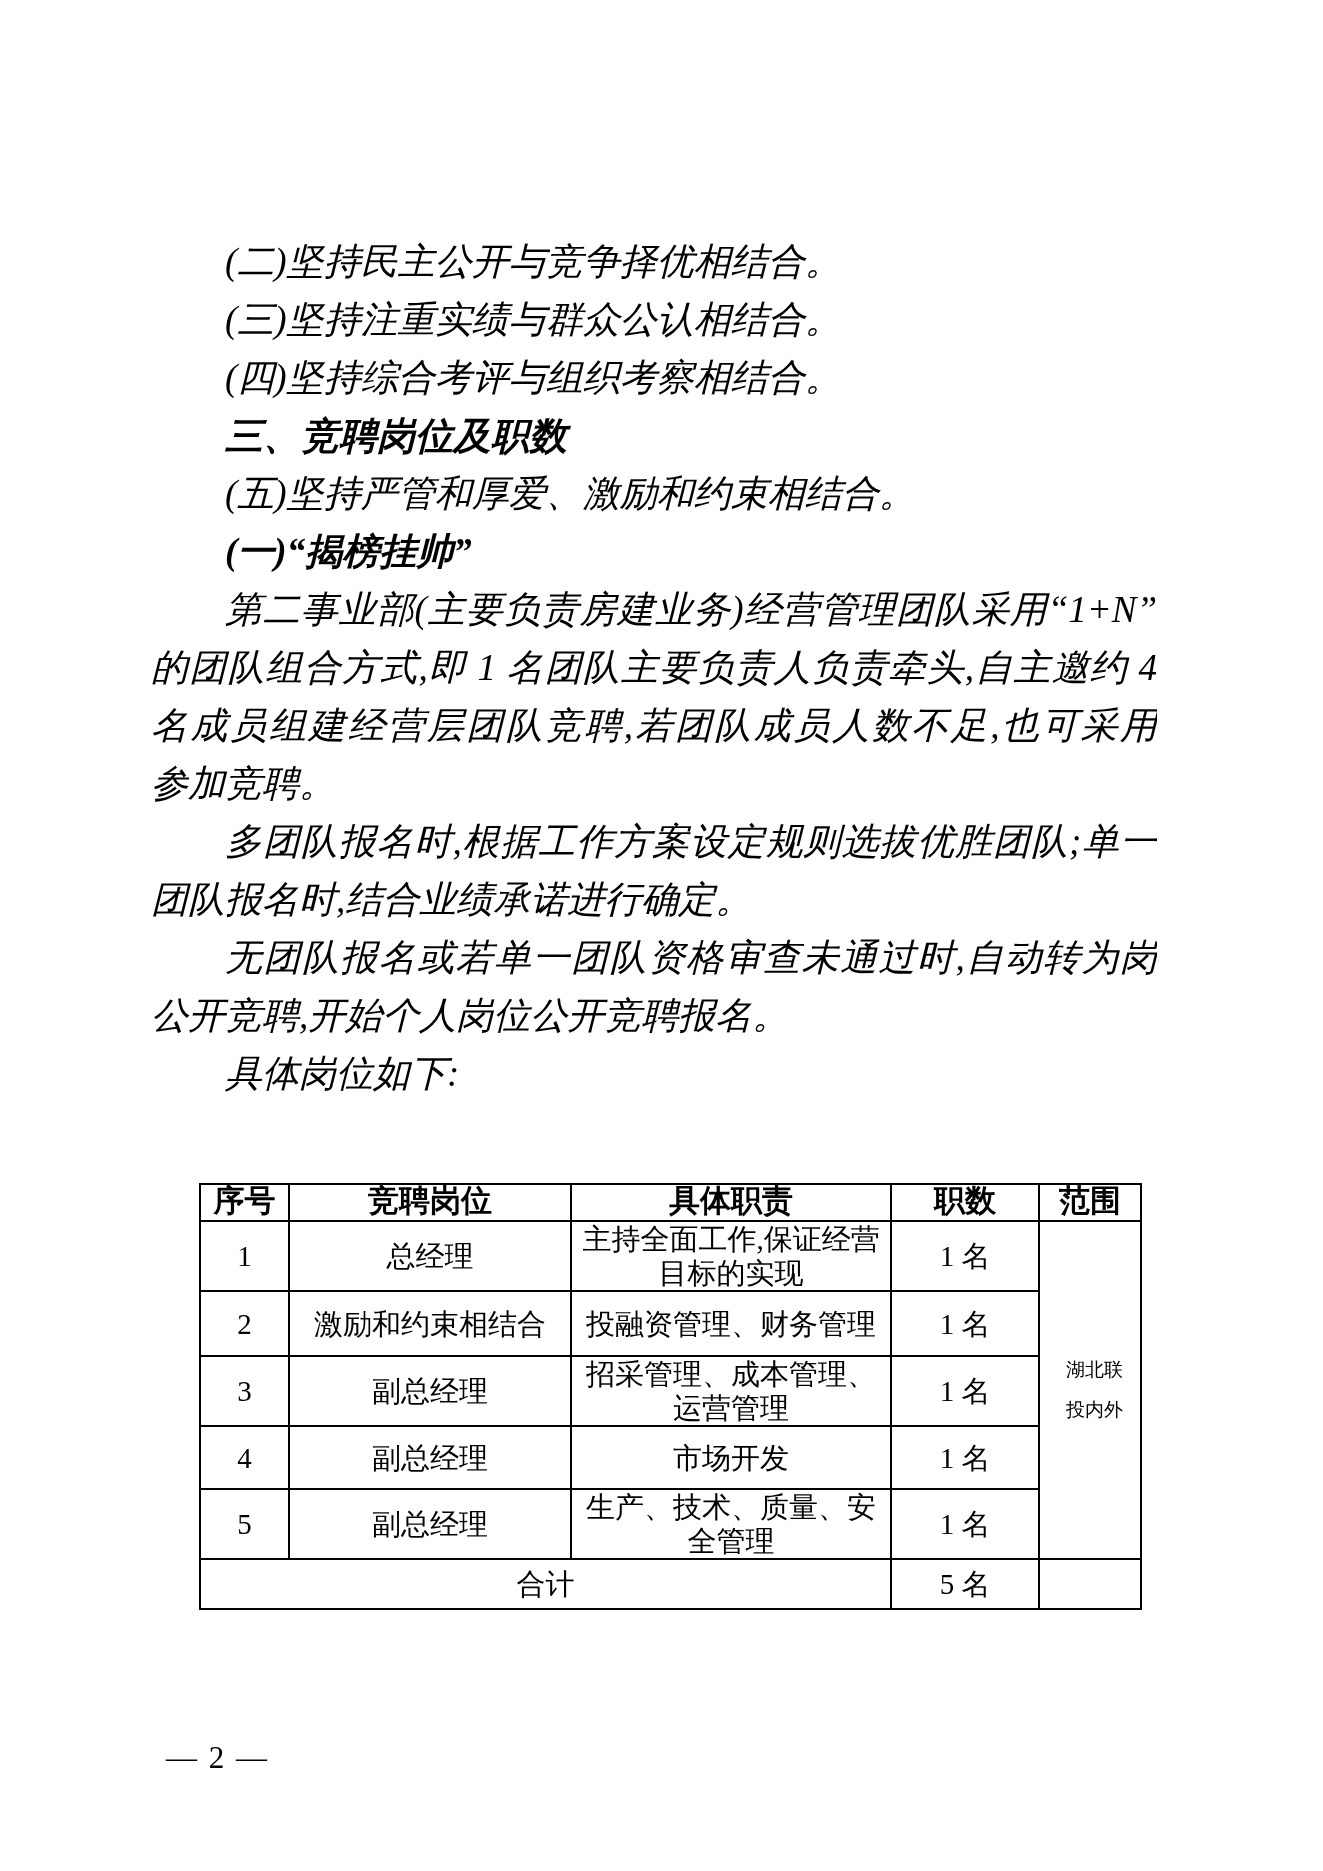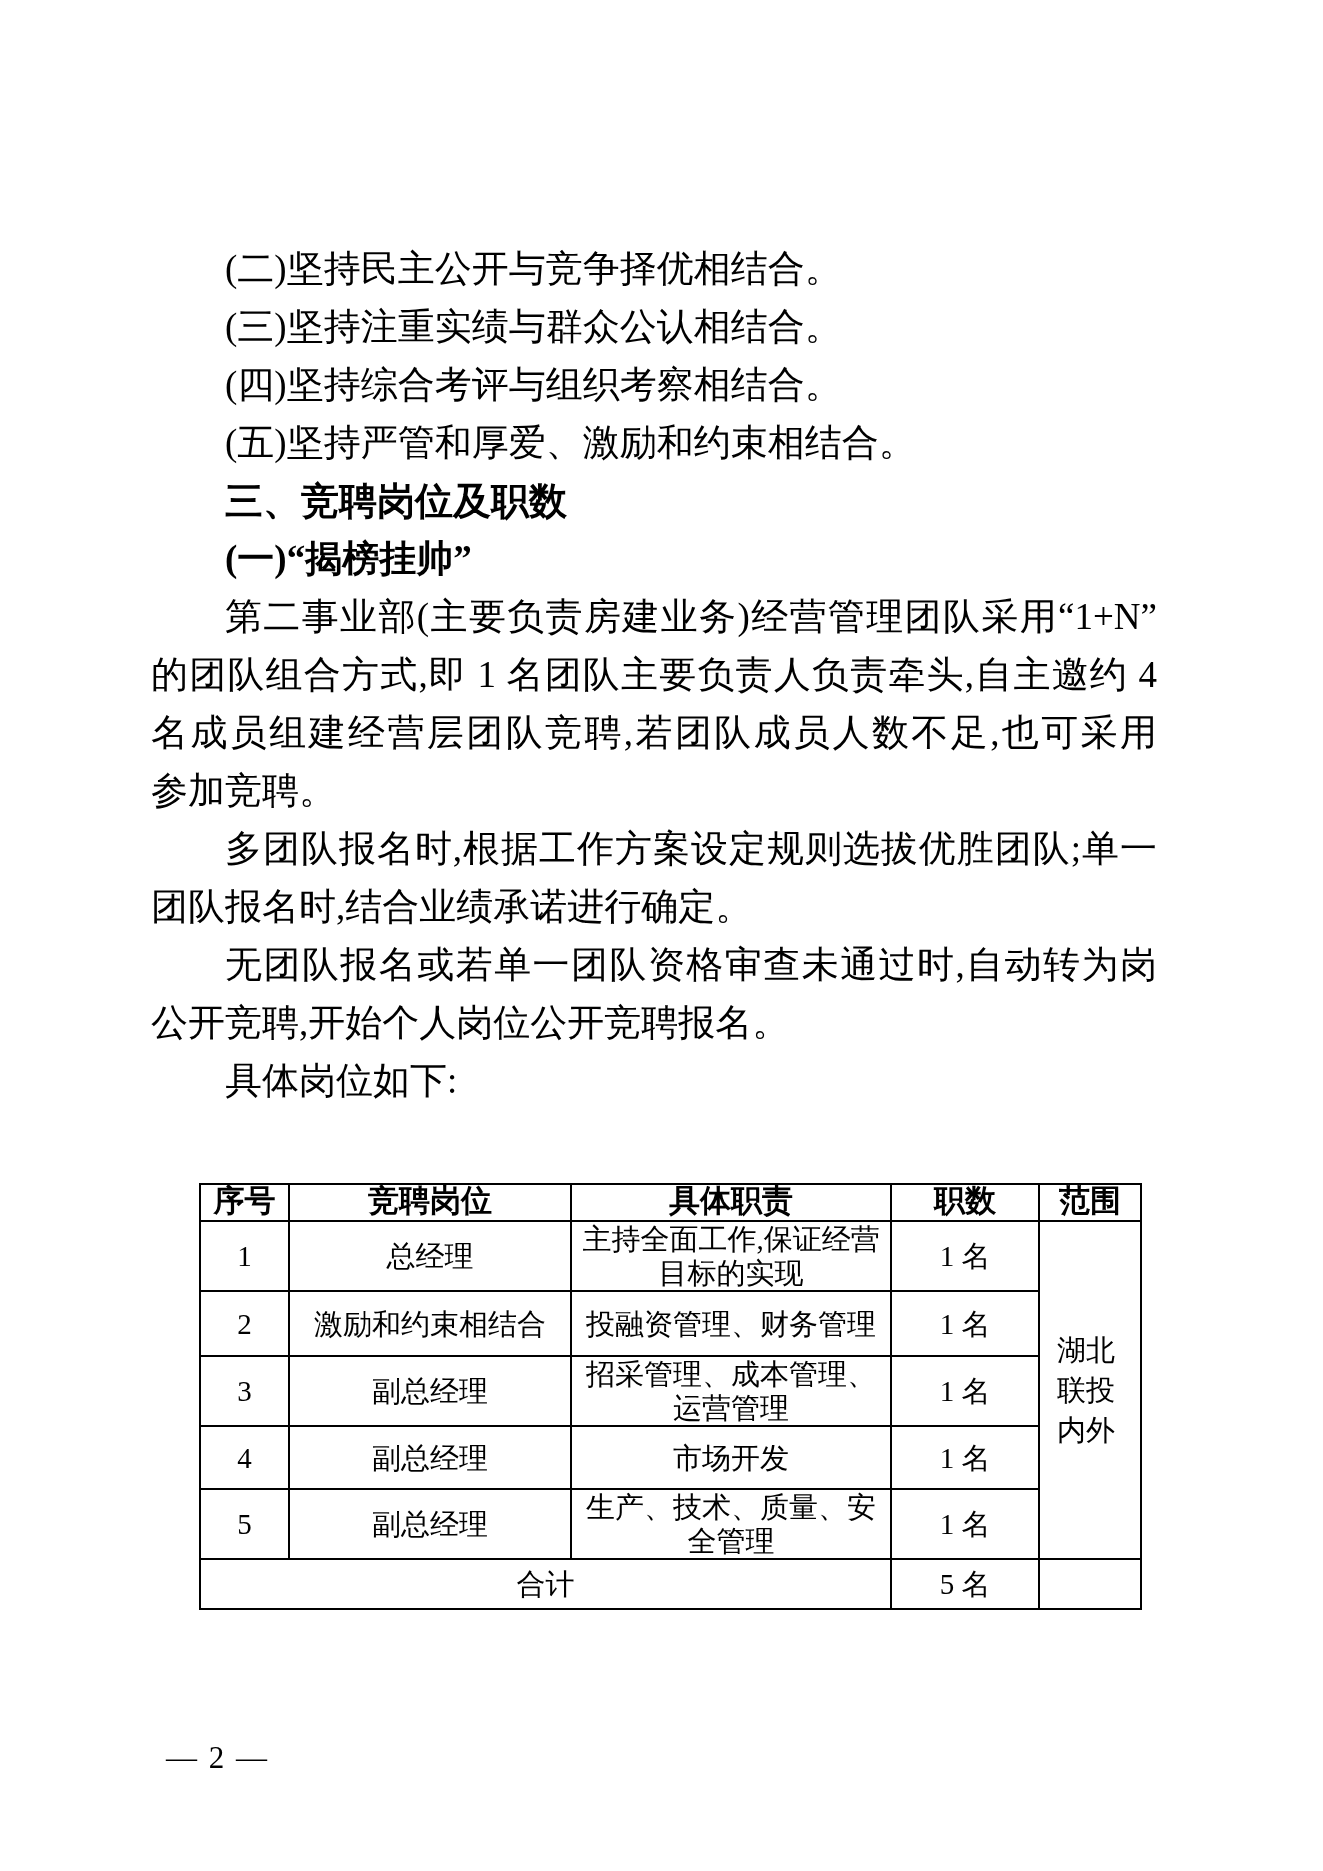--- a/index.html
+++ b/index.html
@@ -8,21 +8,21 @@
     width:1323px;height:1871px;
     margin:0 auto;
     background:#ffffff;
     color:#000;
     font-family:"Liberation Serif",serif;
     overflow:hidden;
   }
   
   .doc{
     position:absolute;
-    left:151px;top:240px;width:1006px;
+    left:151px;top:233px;width:1006px;font-style:italic;
   }
   .line{
     height:58px;line-height:58px;
     font-size:37px;
     white-space:normal;
     overflow:hidden;
   }
   .ind{text-indent:74px;}
   .fill{
     text-align:justify;
@@ -63,42 +63,42 @@
   tr.r1{height:70px;}
   tr.r2{height:65px;}
   tr.r3{height:70px;}
   tr.r4{height:63px;}
   tr.r5{height:62px;}
   tr.r-total{height:50px;}
   td.num{font-size:31px;}
   td.scope-cell{padding:0;}
   .scope-inner{
     width:66px;margin:0 auto;
-    font-size:29px;line-height:40px;
-    text-align:left;
+    font-size:19px;line-height:40px;
+    text-align:right;
   }
   
   .page-num{
     position:absolute;
     left:166px;top:1741px;
     font-size:31px;line-height:34px;
     letter-spacing:2px;
   }
 </style>
 </head>
 <body>
 
 <div class="page">
 
   <div class="doc">
     <div class="line ind">(二)坚持民主公开与竞争择优相结合。</div>
     <div class="line ind">(三)坚持注重实绩与群众公认相结合。</div>
     <div class="line ind">(四)坚持综合考评与组织考察相结合。</div>
+    <div class="line ind h">三、竞聘岗位及职数</div>
     <div class="line ind">(五)坚持严管和厚爱、激励和约束相结合。</div>
-    <div class="line ind h">三、竞聘岗位及职数</div>
     <div class="line ind sub">(一)“揭榜挂帅”</div>
     <div class="line ind fill">第二事业部(主要负责房建业务)经营管理团队采用“1+N”</div>
     <div class="line fill">的团队组合方式,即 1 名团队主要负责人负责牵头,自主邀约 4</div>
     <div class="line fill">名成员组建经营层团队竞聘,若团队成员人数不足,也可采用</div>
     <div class="line">参加竞聘。</div>
     <div class="line ind fill">多团队报名时,根据工作方案设定规则选拔优胜团队;单一</div>
     <div class="line">团队报名时,结合业绩承诺进行确定。</div>
     <div class="line ind fill">无团队报名或若单一团队资格审查未通过时,自动转为岗位</div>
     <div class="line">公开竞聘,开始个人岗位公开竞聘报名。</div>
     <div class="line ind">具体岗位如下:</div>

